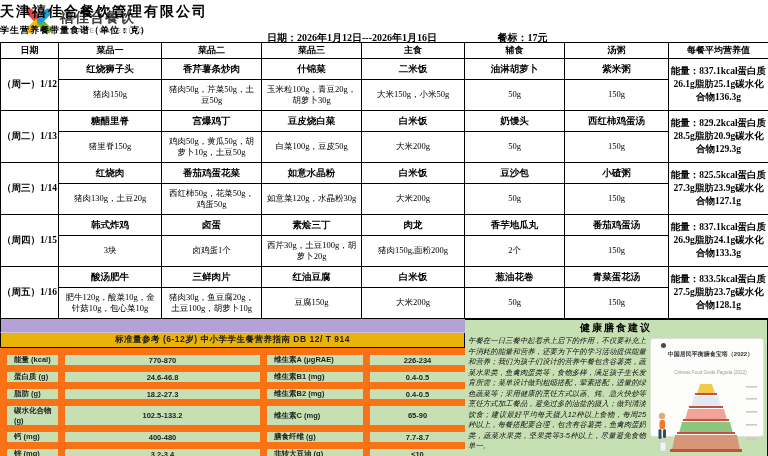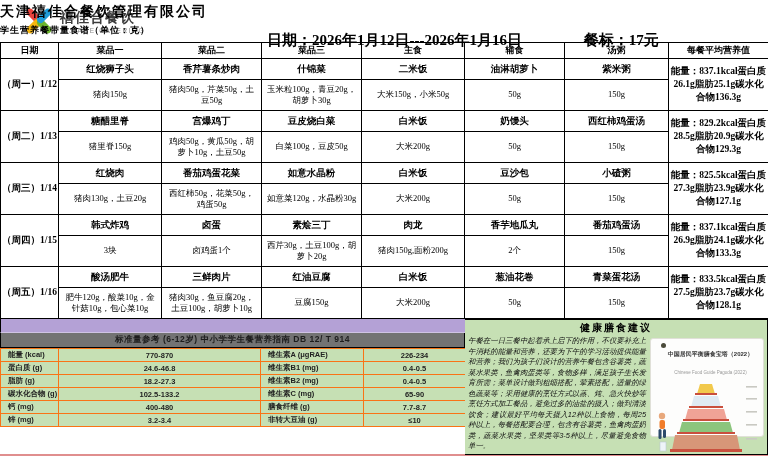--- a/index.html
+++ b/index.html
@@ -12,42 +12,42 @@
   .page { width: 768px; height: 456px; border-bottom: 2px solid #e08e8e; }
 
   
   .top-header { position: relative; height: 42px; }
   .logo { position: absolute; left: 23px; top: 5px; display: flex; align-items: center; gap: 5px; }
   .logo-text .cn { font-family: "Liberation Sans", sans-serif; font-weight: bold; font-size: 14px; color: #3c3c3c; letter-spacing: 1px; }
   .logo-text .en { font-family: "Liberation Sans", sans-serif; font-size: 6.5px; color: #8a8a8a; letter-spacing: 1.6px; }
   .titles { position: absolute; left: 0; right: 0; top: 3px; }
   .company { font-size: 14px; font-weight: bold; letter-spacing: 2px; }
   .subtitle { font-size: 9px; font-weight: bold; margin-top: 3px; letter-spacing: 1px; }
-  .date-line { position: absolute; top: 31px; left: 267px; font-size: 15px; font-weight: bold; }
+  .date-line { position: absolute; top: 31px; left: 267px; font-size: 10px; font-weight: bold; }
   .date-line .price { margin-left: 58px; }
 
   
   table.menu { width: 768px; border-collapse: collapse; table-layout: fixed; border-radius: 26px; }
   table.menu th, table.menu td { border: 1px solid #000; text-align: center; vertical-align: middle; overflow: hidden; }
   table.menu th { height: 16px; font-size: 9px; font-weight: bold; }
   tr.name-row td { height: 21px; font-size: 9.5px; font-weight: bold; }
   tr.ing-row td { height: 31px; font-size: 8.5px; font-weight: normal; padding: 1px 3px; line-height: 1.3; }
   td.date-cell { font-size: 8px; font-weight: bold; }
   td.nutrition { font-size: 8.5px; font-weight: bold; padding: 1px 1px; line-height: 1.35; }
 
   
   .bottom { display: flex; }
   .bottom-left { width: 465px; }
   .purple-band { height: 14px; background: #b4a1d6; border-left: 1px solid #000; border-bottom: 1px solid #cfc3e4; }
-  .purple-title { height: 15px; background: #737373; border: 1px solid #000; border-top: none;
+  .purple-title { height: 15px; background: #eab308; border: 1px solid #000; border-top: none;
     font-family: "Liberation Sans", sans-serif; font-size: 8.5px; font-weight: bold; color: #1d1d1d;
     display: flex; align-items: center; justify-content: center; letter-spacing: 0.5px; }
   table.standards { width: 465px; border-collapse: collapse; table-layout: fixed;
     font-family: "Liberation Sans", sans-serif; }
-  table.standards td { border: 1px solid #f97316; background: #c6e0b4; height: 13px;
+  table.standards td { border: 7px solid #f97316; background: #c6e0b4; height: 13px;
     font-size: 7.5px; font-weight: bold; color: #222; overflow: hidden; }
   td.std-label { text-align: left; padding-left: 7px; }
   td.std-value { text-align: center; }
 
   .bottom-right { width: 303px; background: #c6e0b4; border: 1px solid #000; border-left: none; }
   .advice-title { height: 15px; font-family: "Liberation Serif", serif; font-size: 10px; font-weight: bold;
     display: flex; align-items: center; justify-content: center; letter-spacing: 2px; }
   .advice-body { display: flex; padding: 1px 2px 2px 3px; }
   .advice-text { width: 178px; font-family: "Liberation Sans", sans-serif; font-size: 7.4px;
     line-height: 1.42; text-align: justify; color: #111; font-style: italic; }

